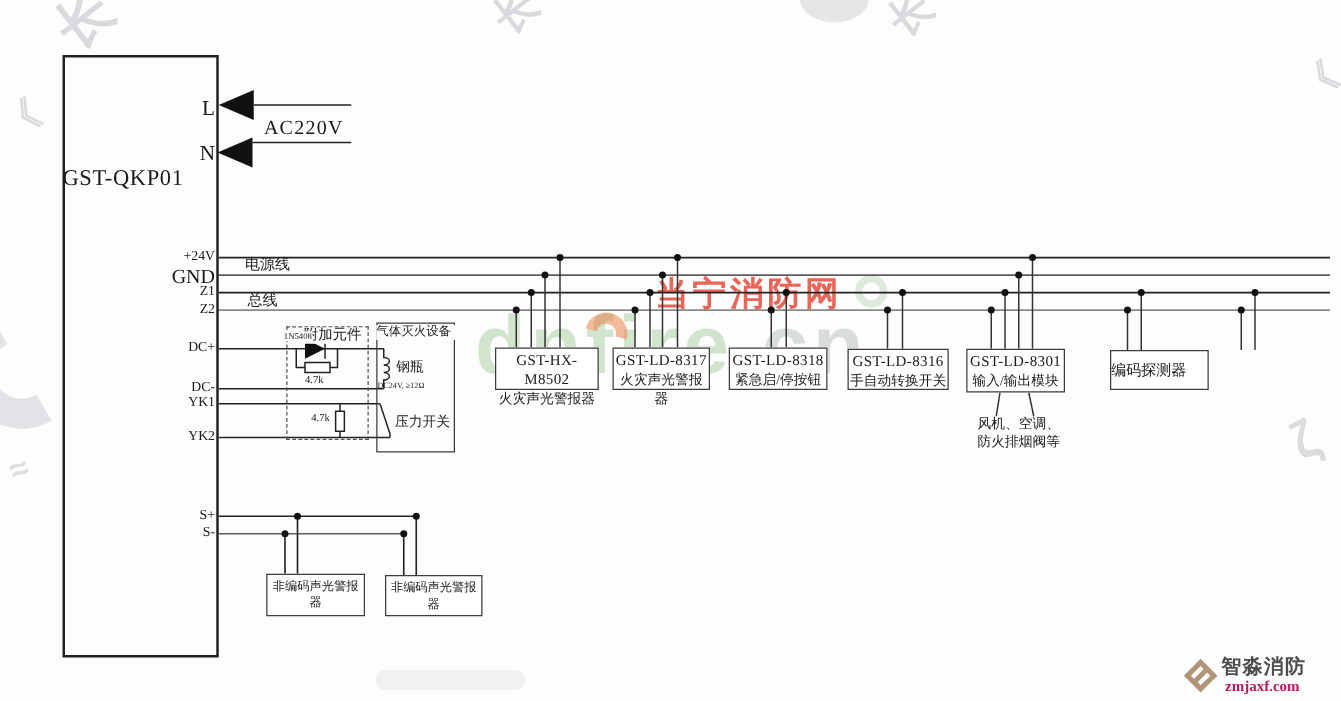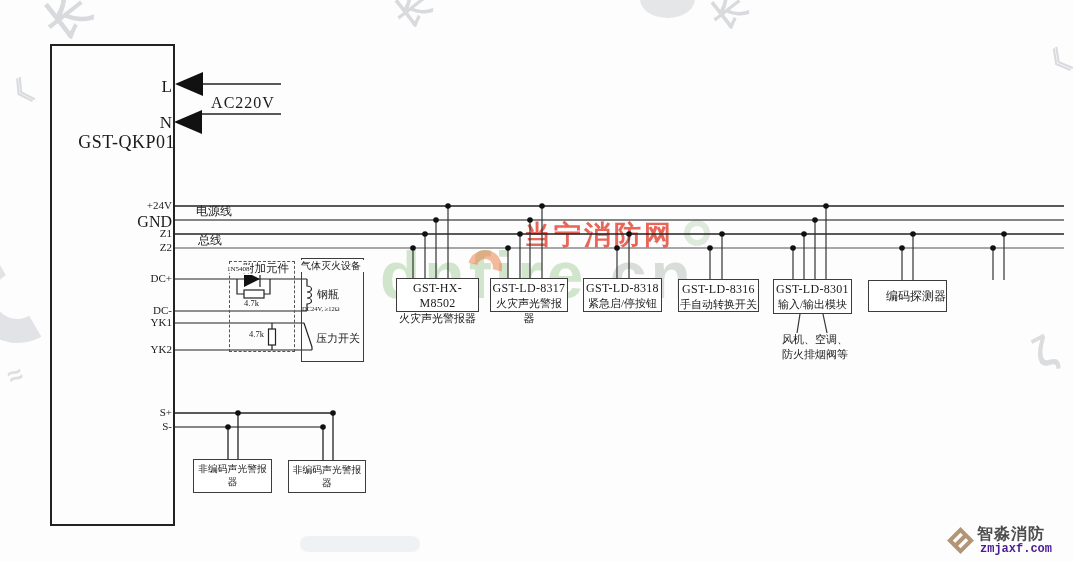--- a/index.html
+++ b/index.html
@@ -4,21 +4,21 @@
 <style>
   html,body{margin:0;padding:0;background:#fff;}
   #stage{position:relative;width:1073px;height:561px;background:#fdfdfd;overflow:hidden;
          font-family:"Liberation Serif","DejaVu Serif",serif;color:#1a1a1a;}
   .abs{position:absolute;}
   .t{position:absolute;white-space:nowrap;line-height:1.15;}
   .term{position:absolute;left:92px;width:80px;text-align:right;white-space:nowrap;}
   .box{position:absolute;border:1px solid #3c3c3c;background:#fff;text-align:center;box-sizing:border-box;}
   .dev .m{font-size:12px;padding-top:2px;letter-spacing:0.3px;}
   .dev .n{font-size:11px;}
-  .one{display:flex;align-items:center;justify-content:flex-end;font-size:12px;}
+  .one{display:flex;align-items:center;justify-content:flex-start;font-size:12px;margin-left:20px;}
   .frag{position:absolute;color:#d8dadd;font-weight:bold;font-family:"Liberation Sans",sans-serif;pointer-events:none;}
   .wm{pointer-events:none;}
   svg{position:absolute;left:0;top:0;}
 </style>
 </head>
 <body>
 
 <div id="stage">
 
   <div class="frag wm" style="left:46px;top:-14px;font-size:44px;transform:rotate(-38deg)">长</div>
@@ -131,21 +131,21 @@
       <circle cx="993" cy="248" r="2.8"></circle>
         <circle cx="1004" cy="234" r="2.8"></circle>
       <circle cx="238" cy="413" r="2.8"></circle>
         <circle cx="228" cy="427" r="2.8"></circle>
       <circle cx="333" cy="413" r="2.8"></circle>
         <circle cx="323" cy="427" r="2.8"></circle>
     </g>
   </svg>
 
   <div class="abs" style="left:50px;top:44px;width:125px;height:482px;border:2px solid #222;box-sizing:border-box"></div>
-  <div class="t" style="left:50px;top:132px;width:125px;text-align:right;font-size:18px;letter-spacing:0.5px">GST-QKP01</div>
+  <div class="t" style="left:50px;top:132px;width:125px;text-align:left;font-size:18px;letter-spacing:0.5px">GST-QKP01</div>
 
   <div class="term" style="top:77px;font-size:17px">L</div>
   <div class="term" style="top:113px;font-size:17px">N</div>
   <div class="term" style="top:199px;font-size:11px">+24V</div>
   <div class="term" style="top:213px;font-size:16px">GND</div>
   <div class="term" style="top:227px;font-size:11px">Z1</div>
   <div class="term" style="top:241px;font-size:11px">Z2</div>
   <div class="term" style="top:272px;font-size:11px">DC+</div>
   <div class="term" style="top:304px;font-size:11px">DC-</div>
   <div class="term" style="top:316px;font-size:11px">YK1</div>
@@ -205,16 +205,16 @@
   </div>
 
   <div class="abs" style="left:946px;top:525px;width:120px;height:34px">
     <svg width="28" height="32" style="position:absolute;left:0;top:1px">
       <g stroke="#b29577" stroke-width="4" fill="none">
         <rect x="7" y="7" width="15" height="15" transform="rotate(45 14.5 14.5)"></rect>
         <path d="M9,20 L20,9"></path>
       </g>
     </svg>
     <div class="t" style="left:31px;top:0;font-size:16px;font-weight:bold;color:#4d4d4d;letter-spacing:1px;font-family:'Liberation Sans',sans-serif">智淼消防</div>
-    <div class="t" style="left:34px;top:18px;font-size:12px;font-weight:bold;color:#4c1d95;font-family:Liberation Mono, monospace">zmjaxf.com</div>
+    <div class="t" style="left:34px;top:18px;font-size:12px;font-weight:bold;color:#be185d;font-family:Liberation Serif, serif">zmjaxf.com</div>
   </div>
 
 </div>
 
 </body></html>

